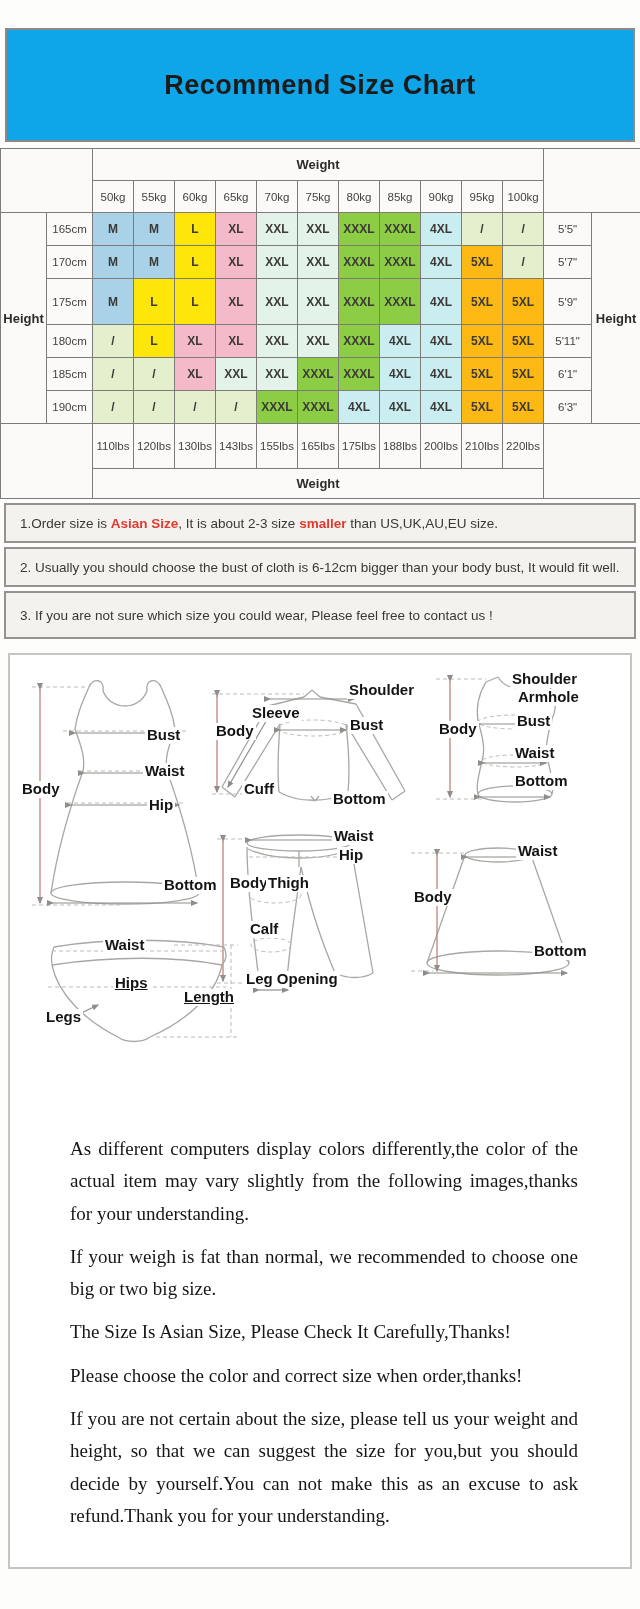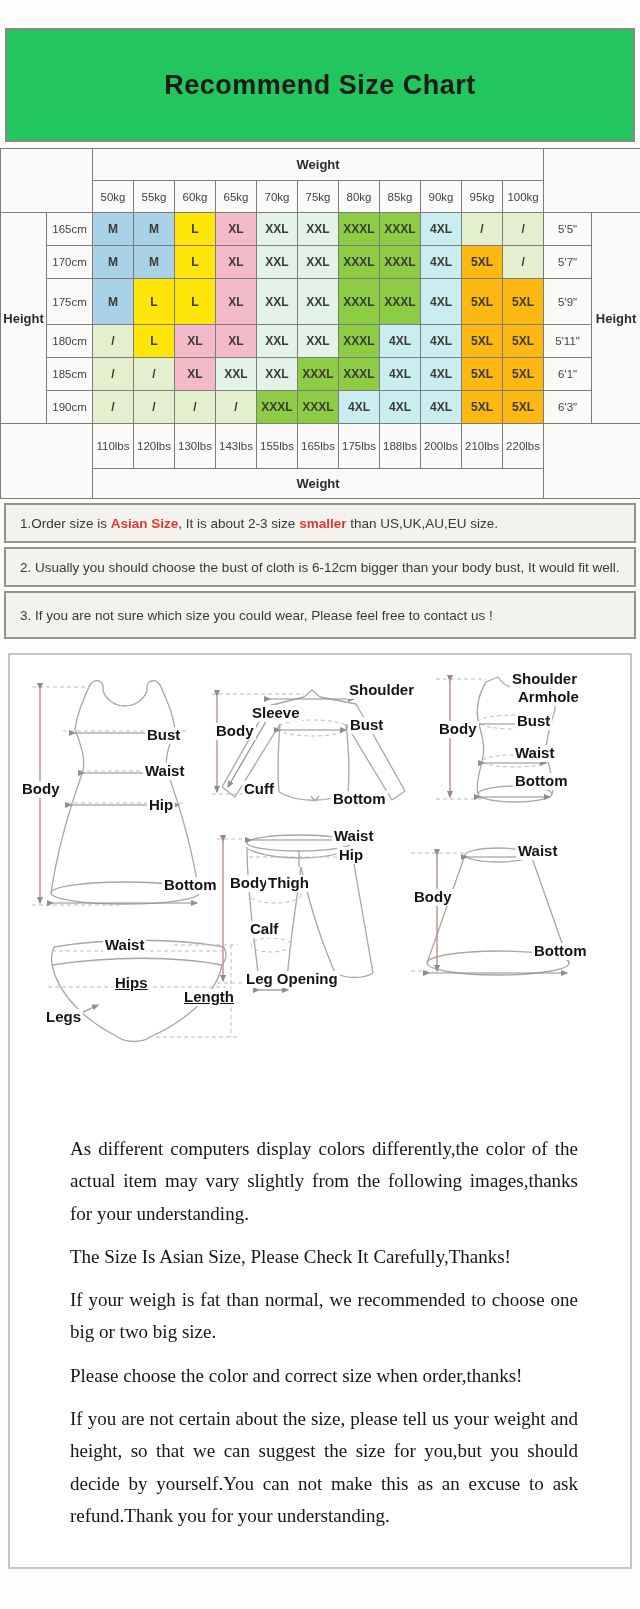--- a/index.html
+++ b/index.html
@@ -1,18 +1,18 @@
 <!DOCTYPE html>
 <html><head>
 <meta charset="utf-8">
 <style>
   html,body{margin:0;padding:0;}
   body{width:640px;background:#fdfdfc;font-family:"Liberation Sans",sans-serif;}
   
-  .title-box{margin:28px 5px 6px 5px;height:110px;border:2px solid #8b8986;background:#22c55e;
+  .title-box{margin:28px 5px 6px 5px;height:110px;border:2px solid #8b8986;background:#0ea5e9;
              display:flex;align-items:center;justify-content:center;}
   .title{font-size:27px;font-weight:bold;color:#1d1b19;letter-spacing:.5px;}
   
   table.size-chart{border-collapse:collapse;table-layout:fixed;width:640px;background:#fbfaf8;color:#3b3b3b;}
   table.size-chart td{border:1px solid #7e7c79;text-align:center;vertical-align:middle;padding:0;overflow:hidden;}
   table.size-chart tr{height:32px;}
   td.hdr{font-weight:bold;font-size:13px;color:#2e2c29;}
   td.num{font-size:11.5px;color:#454340;}
   td.size{font-size:12px;font-weight:bold;color:#3c3a36;}
   td.corner{background:#fbfaf8;}
@@ -409,18 +409,18 @@
       </svg>
       <span class="dlabel" style="left:77px;top:12px;">Waist</span>
       <span class="dlabel" style="left:87px;top:50px;text-decoration:underline;">Hips</span>
       <span class="dlabel" style="left:18px;top:84px;">Legs</span>
       <span class="dlabel" style="left:156px;top:64px;text-decoration:underline;">Length</span>
     </div>
   </div>
 
   <div class="notes">
     <p>As different computers display colors differently,the color of the actual item may vary slightly from the following images,thanks for your understanding.</p>
+    <p>If your weigh is fat than normal, we recommended to choose one big or two big size.</p>
     <p>The Size Is Asian Size, Please Check It Carefully,Thanks!</p>
-    <p>If your weigh is fat than normal, we recommended to choose one big or two big size.</p>
     <p>Please choose the color and correct size when order,thanks!</p>
     <p>If you are not certain about the size, please tell us your weight and height, so that we can suggest the size for you,but you should decide by yourself.You can not make this as an excuse to ask refund.Thank you for your understanding.</p>
   </div>
 </div>
 
 </body></html>

